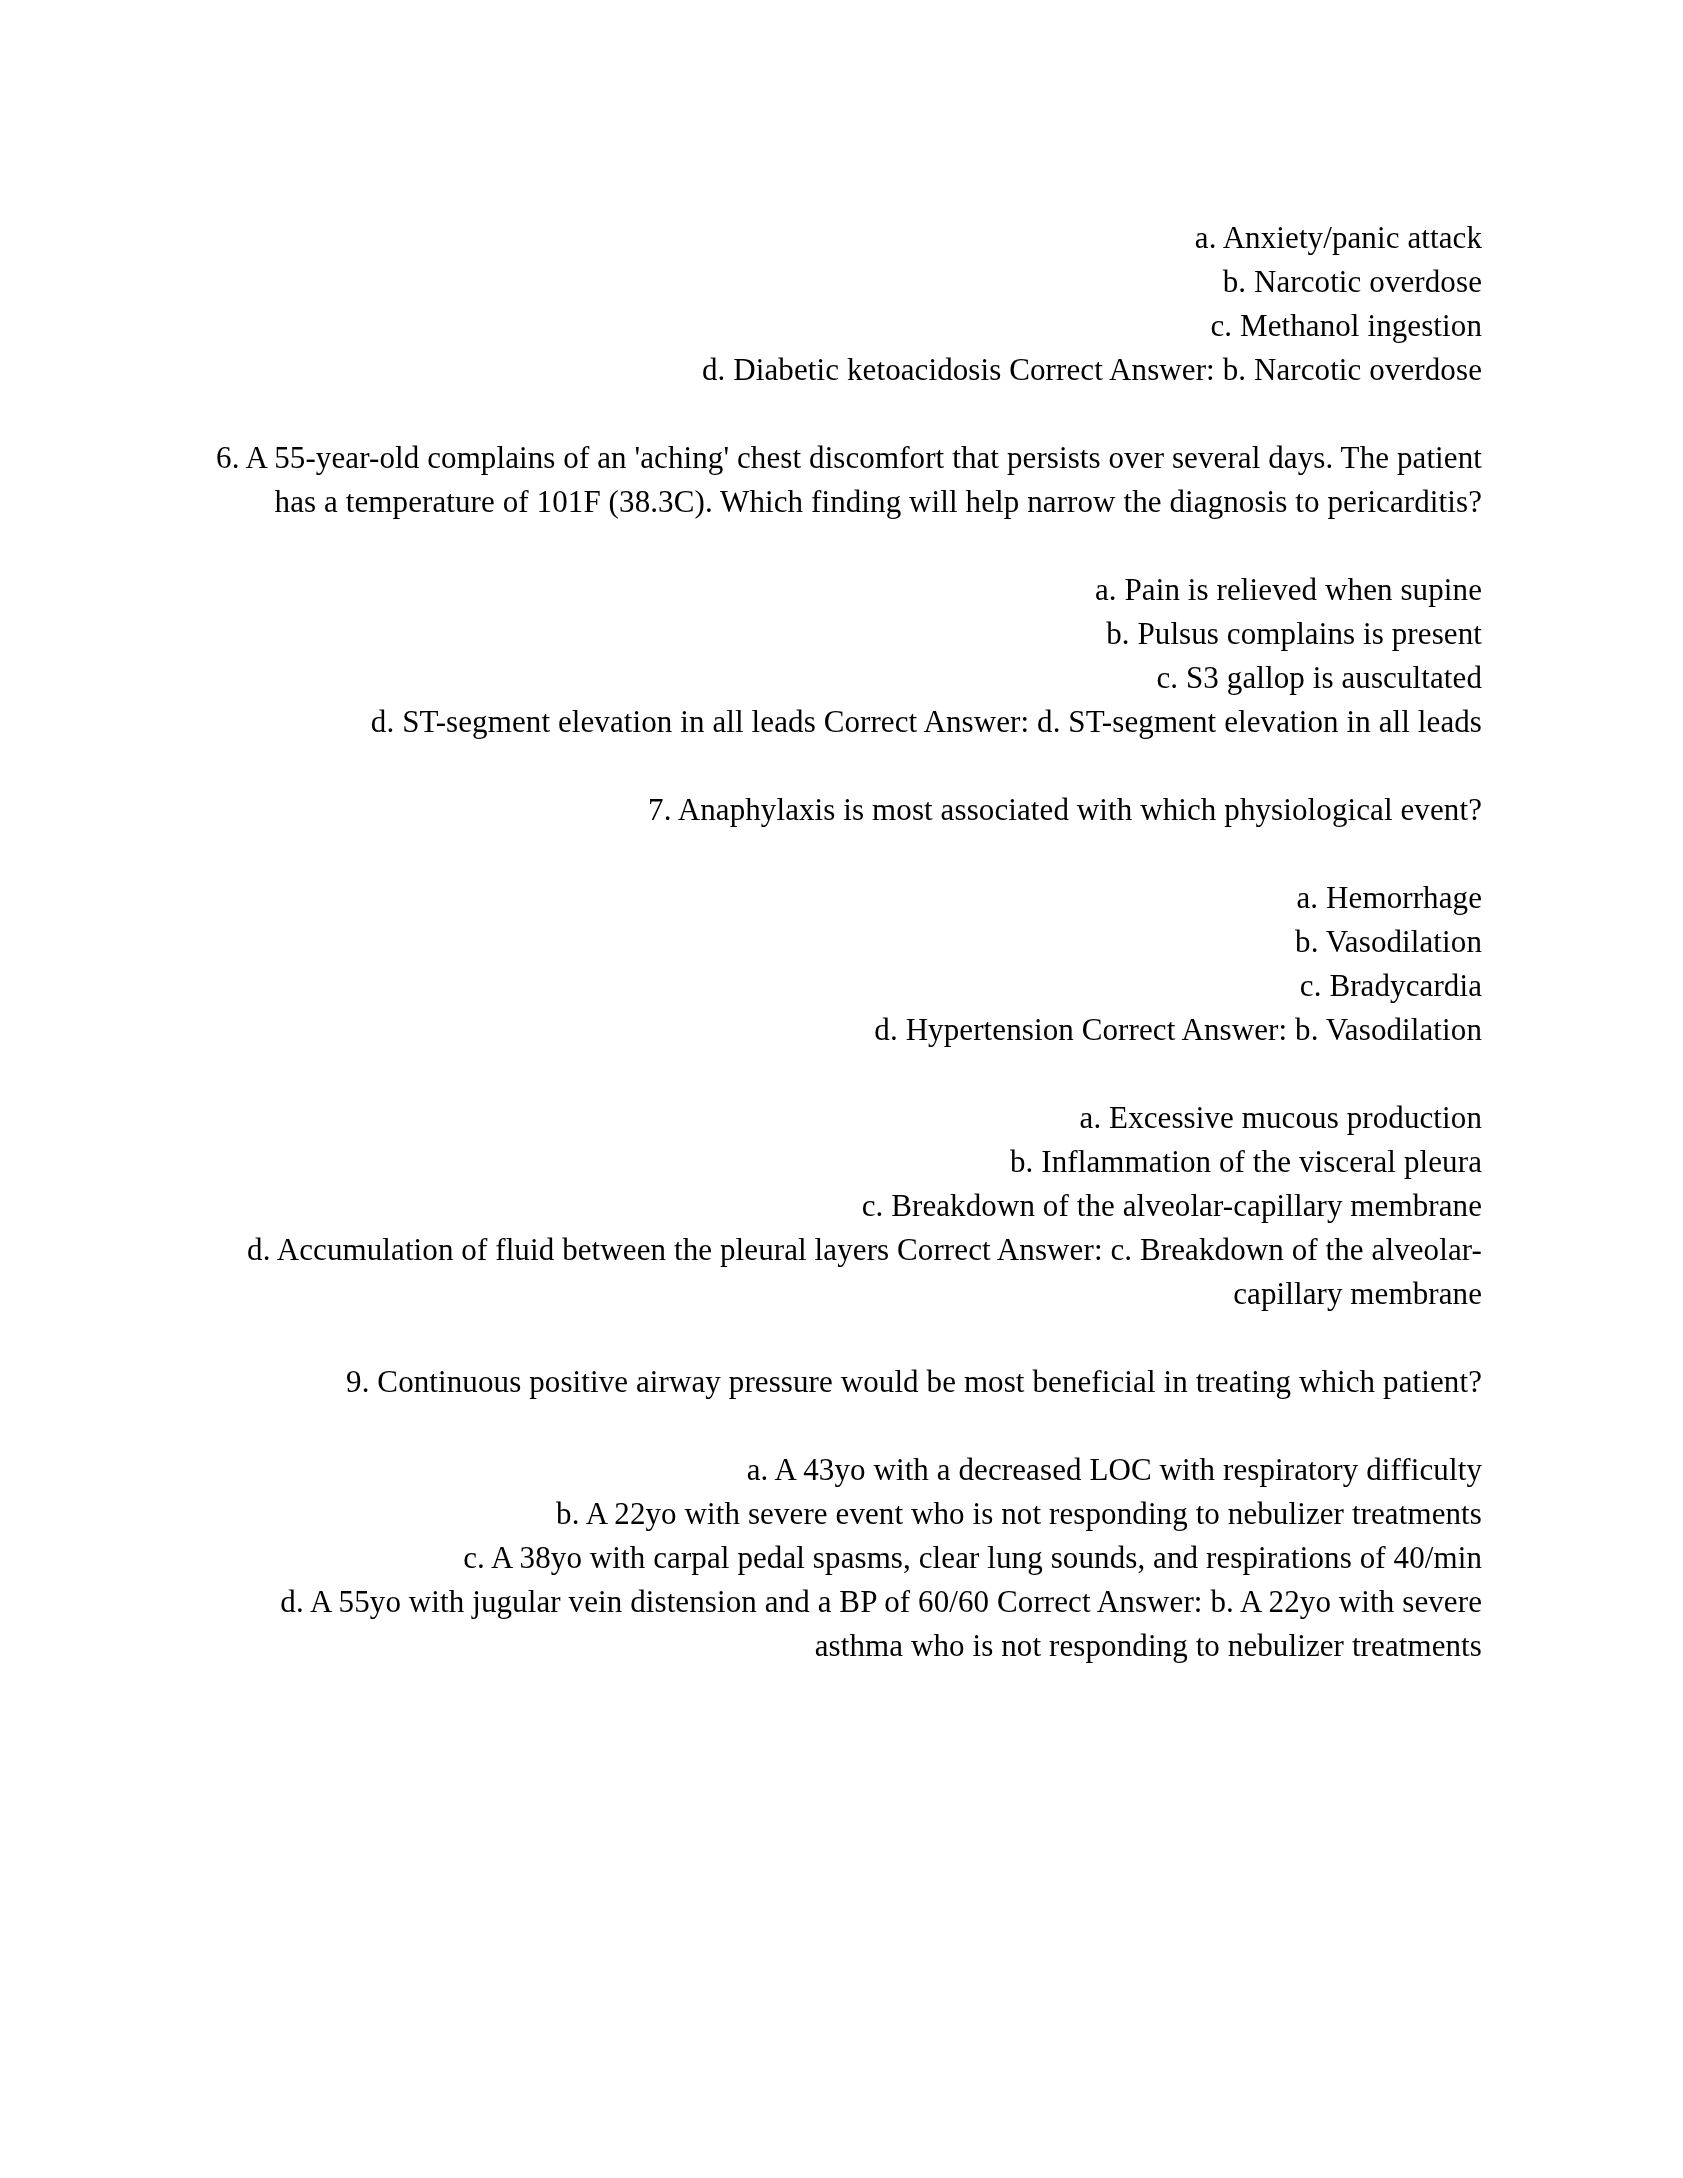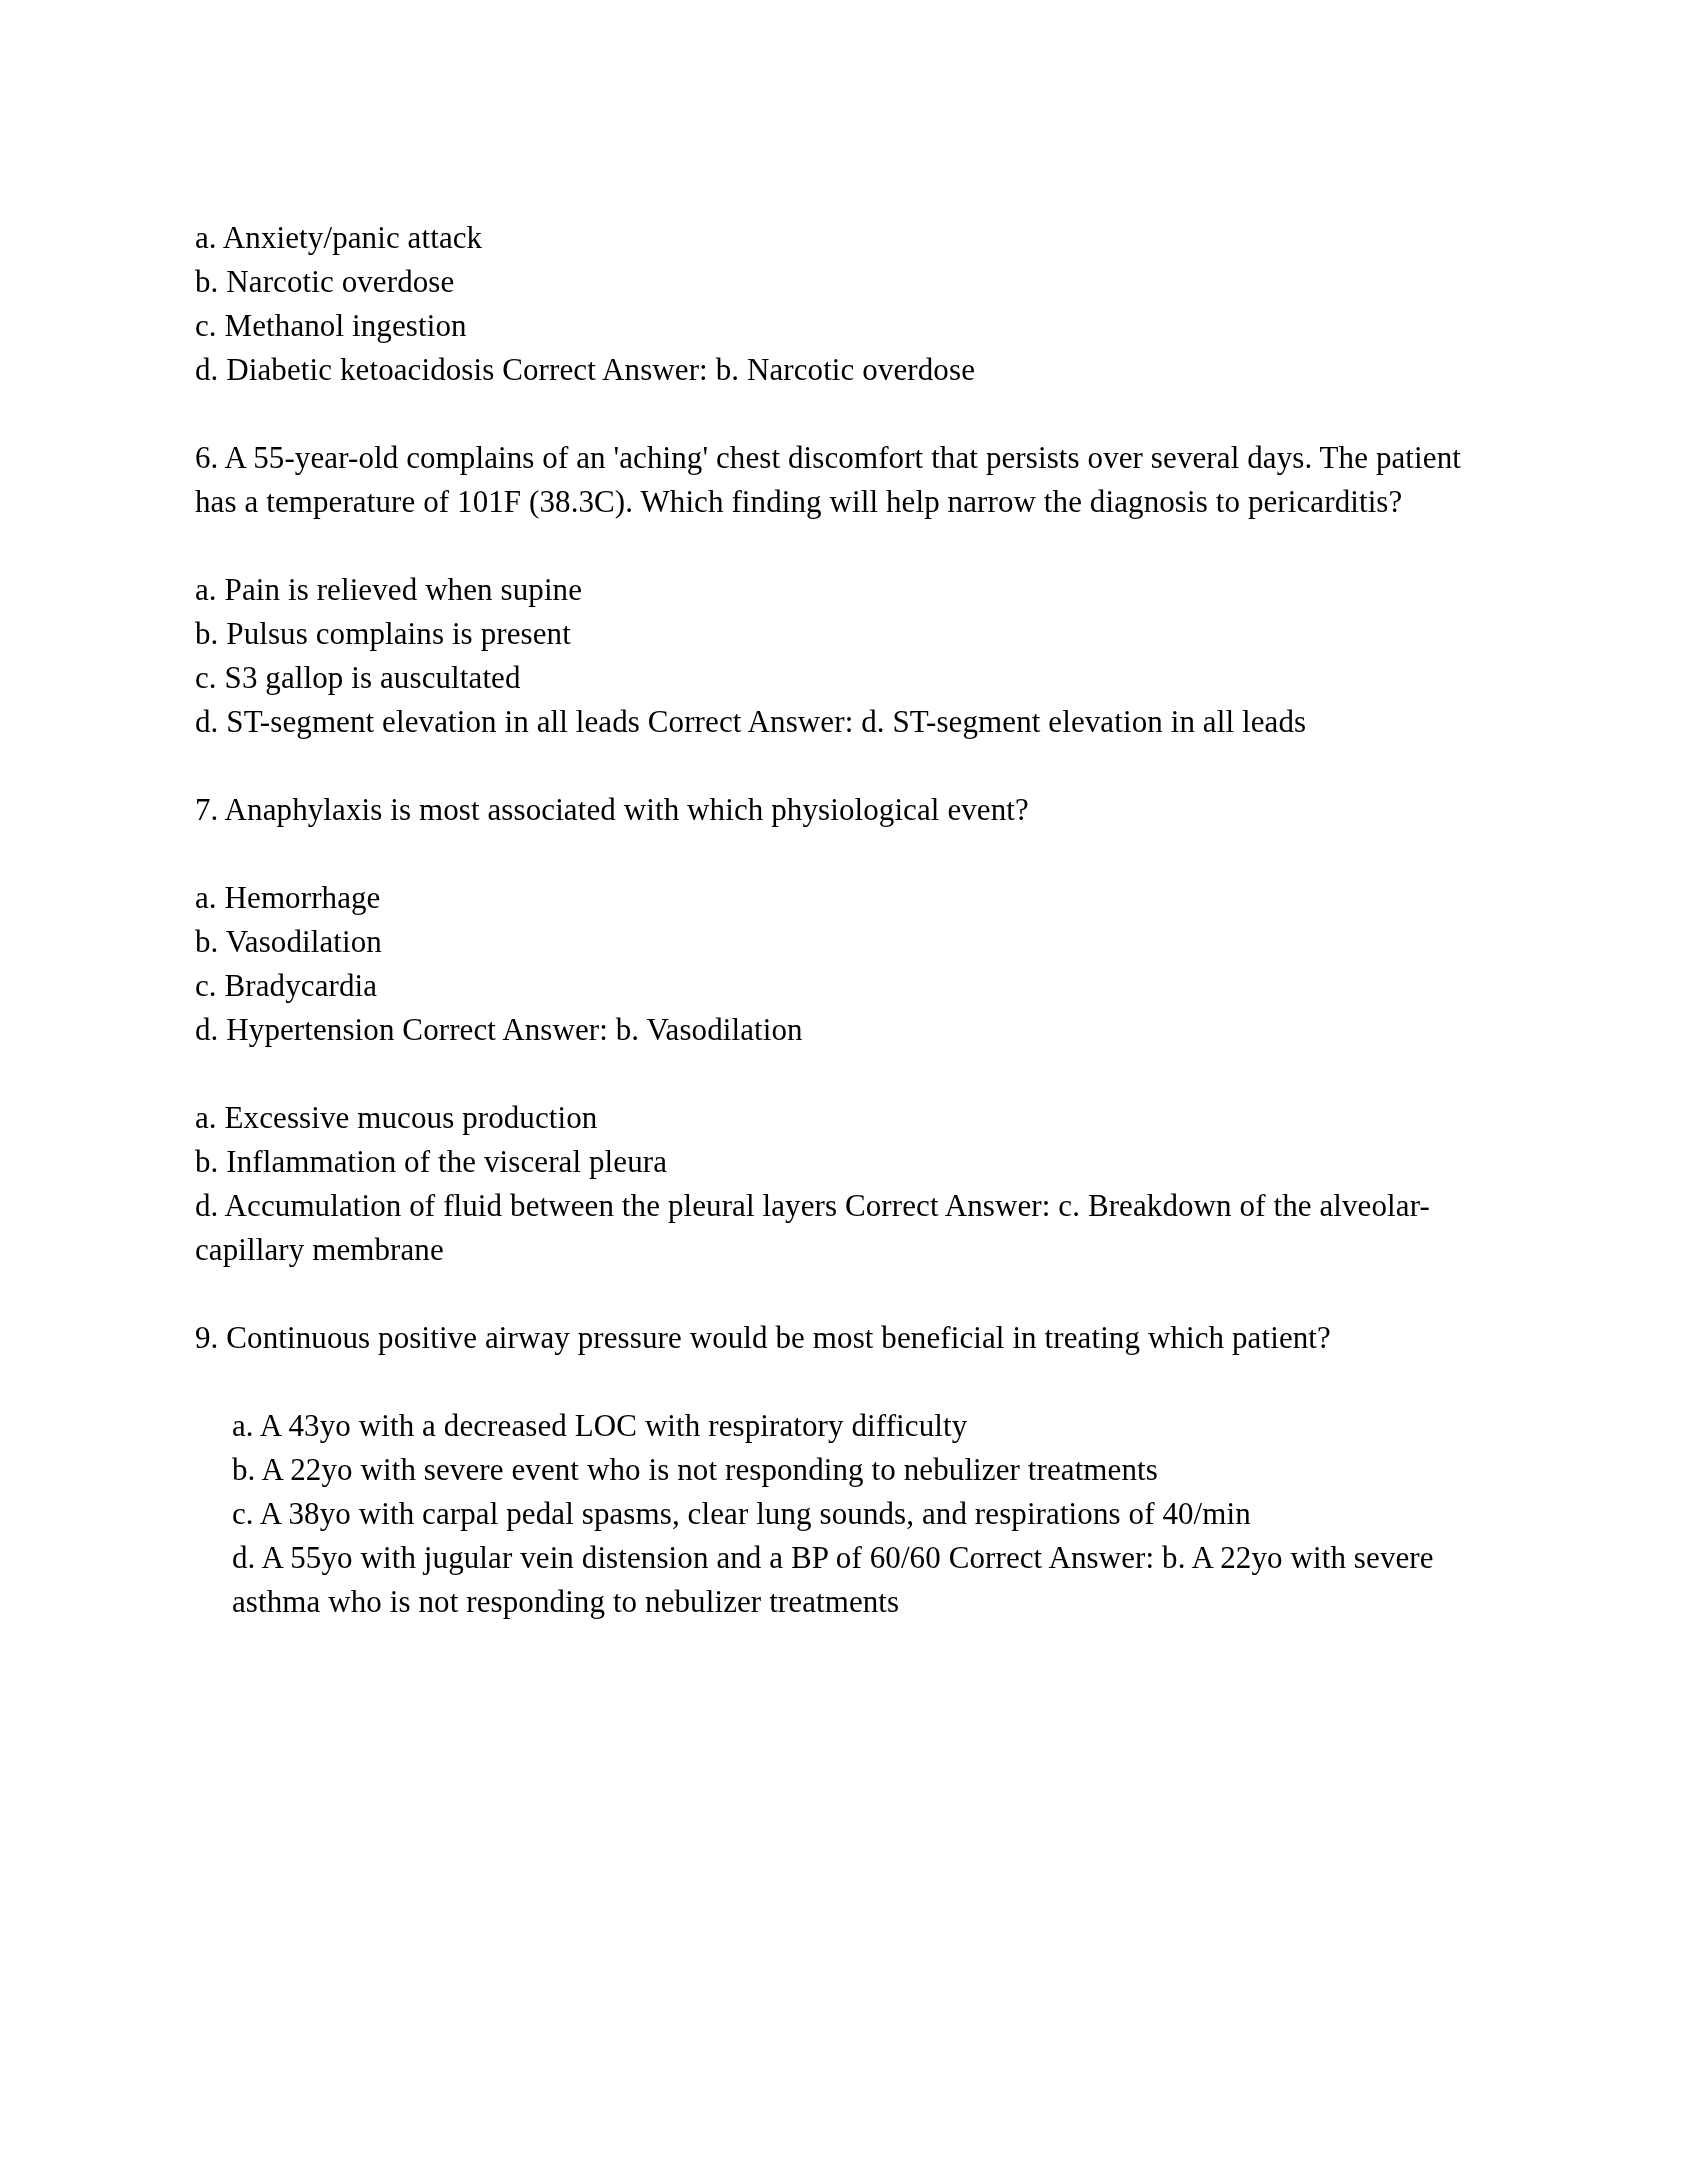--- a/index.html
+++ b/index.html
@@ -27,21 +27,21 @@
   #text-body {
     position: absolute;
     left: 195px;
     top: 216px;
     width: 1287px;
   }
   .para {
     font-size: 31px;
     line-height: 44px;
     margin: 0 0 44px 0;
-    text-align: left;
+    text-align: right;
     white-space: normal;
     letter-spacing: 0.1px;
   }
   .para:last-child {
     margin-bottom: 0;
     margin-left: 37px;
   }
   
   .opt-block .opt-line {
     display: block;
@@ -78,20 +78,21 @@
       <span class="opt-line">a. Hemorrhage</span>
       <span class="opt-line">b. Vasodilation</span>
       <span class="opt-line">c. Bradycardia</span>
       <span class="opt-line">d. Hypertension Correct Answer:  b. Vasodilation</span>
     </div>
 
 
     <div class="para opt-block">
       <span class="opt-line">a. Excessive mucous production</span>
       <span class="opt-line">b. Inflammation of the visceral pleura</span>
+      <span class="opt-line">c. Breakdown of the alveolar-capillary membrane</span>
       <span class="opt-line">d. Accumulation of fluid between the pleural layers Correct Answer:  c. Breakdown of the alveolar-capillary membrane</span>
     </div>
 
     <div class="para question">9. Continuous positive airway pressure would be most beneficial in treating which patient?</div>
 
     <div class="para opt-block">
       <span class="opt-line">a. A 43yo with a decreased LOC with respiratory difficulty</span>
       <span class="opt-line">b. A 22yo with severe event who is not responding to nebulizer treatments</span>
       <span class="opt-line">c. A 38yo with carpal pedal spasms, clear lung sounds, and respirations of 40/min</span>
       <span class="opt-line">d. A 55yo with jugular vein distension and a BP of 60/60 Correct Answer:  b. A 22yo with severe asthma who is not responding to nebulizer treatments</span>

